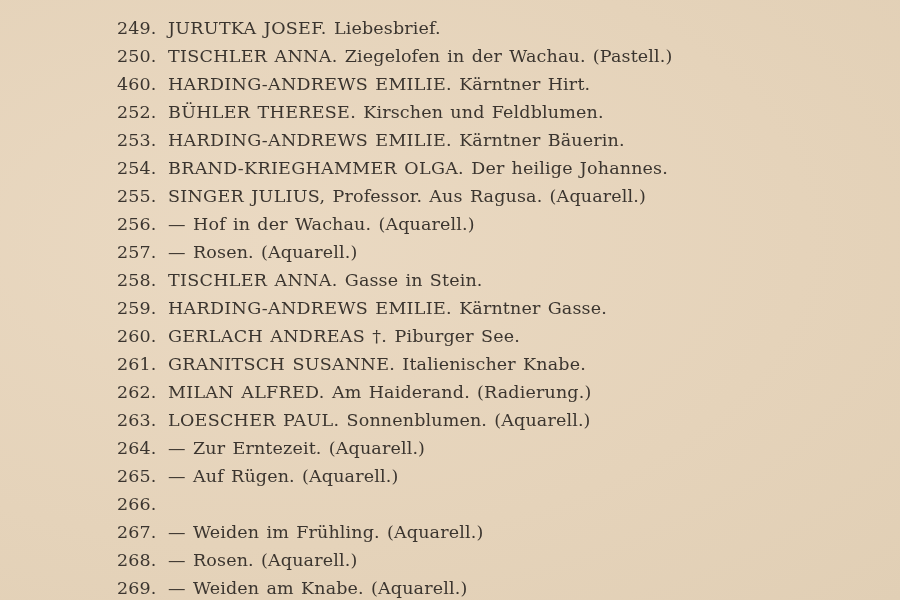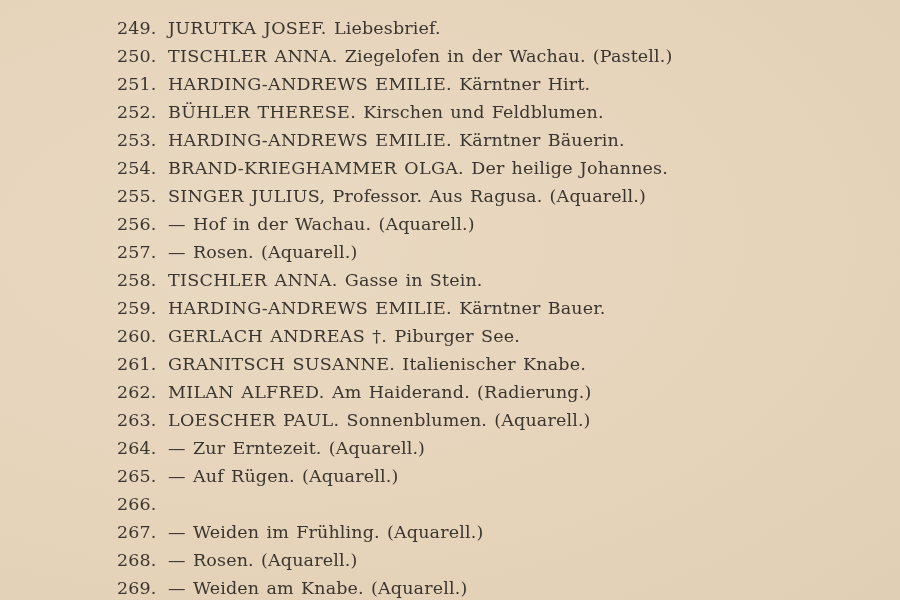--- a/index.html
+++ b/index.html
@@ -55,21 +55,21 @@
   <ul class="catalog">
     <li class="entry">
         <span class="num">249.</span>
         <span><span class="name">JURUTKA JOSEF.</span> <span class="title">Liebesbrief.</span></span>
       </li>
     <li class="entry">
         <span class="num">250.</span>
         <span><span class="name">TISCHLER ANNA.</span> <span class="title">Ziegelofen in der Wachau. (Pastell.)</span></span>
       </li>
     <li class="entry">
-        <span class="num">251.</span>
+        <span class="num">460.</span>
         <span><span class="name">HARDING-ANDREWS EMILIE.</span> <span class="title">Kärntner Hirt.</span></span>
       </li>
     <li class="entry">
         <span class="num">252.</span>
         <span><span class="name">BÜHLER THERESE.</span> <span class="title">Kirschen und Feldblumen.</span></span>
       </li>
     <li class="entry">
         <span class="num">253.</span>
         <span><span class="name">HARDING-ANDREWS EMILIE.</span> <span class="title">Kärntner Bäuerin.</span></span>
       </li>
@@ -88,21 +88,21 @@
     <li class="entry">
         <span class="num">257.</span>
         <span><span class="name">—</span> <span class="title">Rosen. (Aquarell.)</span></span>
       </li>
     <li class="entry">
         <span class="num">258.</span>
         <span><span class="name">TISCHLER ANNA.</span> <span class="title">Gasse in Stein.</span></span>
       </li>
     <li class="entry">
         <span class="num">259.</span>
-        <span><span class="name">HARDING-ANDREWS EMILIE.</span> <span class="title">Kärntner Bauer.</span></span>
+        <span><span class="name">HARDING-ANDREWS EMILIE.</span> <span class="title">Kärntner Gasse.</span></span>
       </li>
     <li class="entry">
         <span class="num">260.</span>
         <span><span class="name">GERLACH ANDREAS †.</span> <span class="title">Piburger See.</span></span>
       </li>
     <li class="entry">
         <span class="num">261.</span>
         <span><span class="name">GRANITSCH SUSANNE.</span> <span class="title">Italienischer Knabe.</span></span>
       </li>
     <li class="entry">

